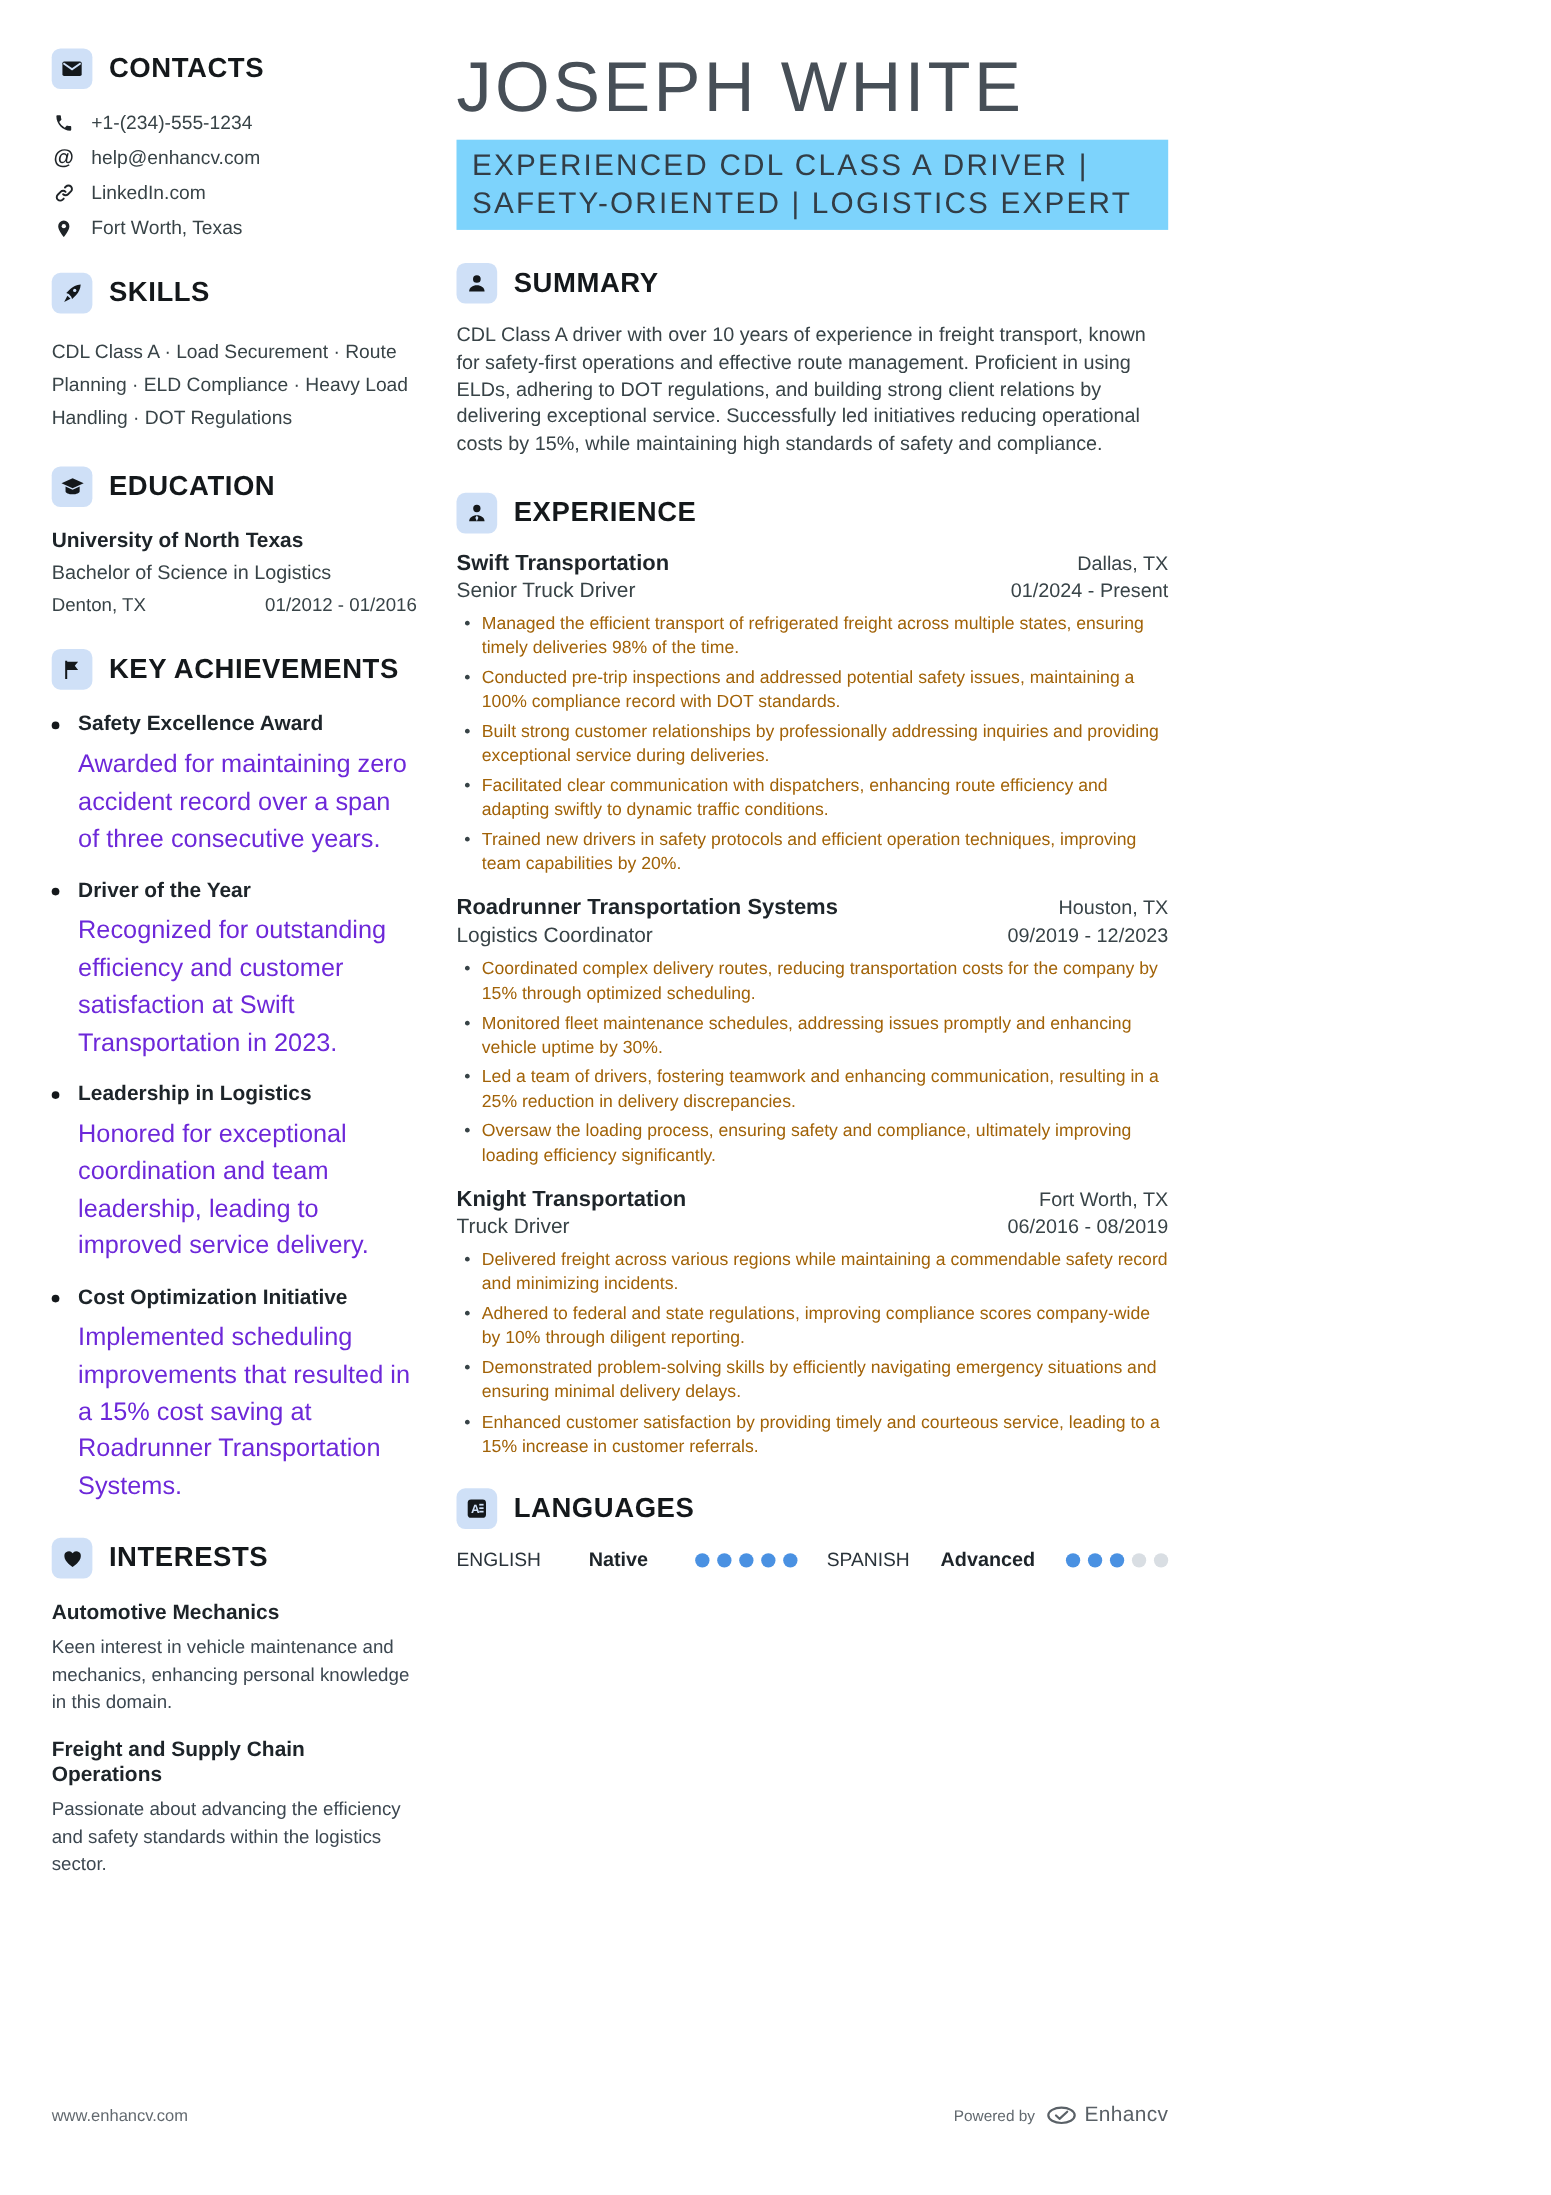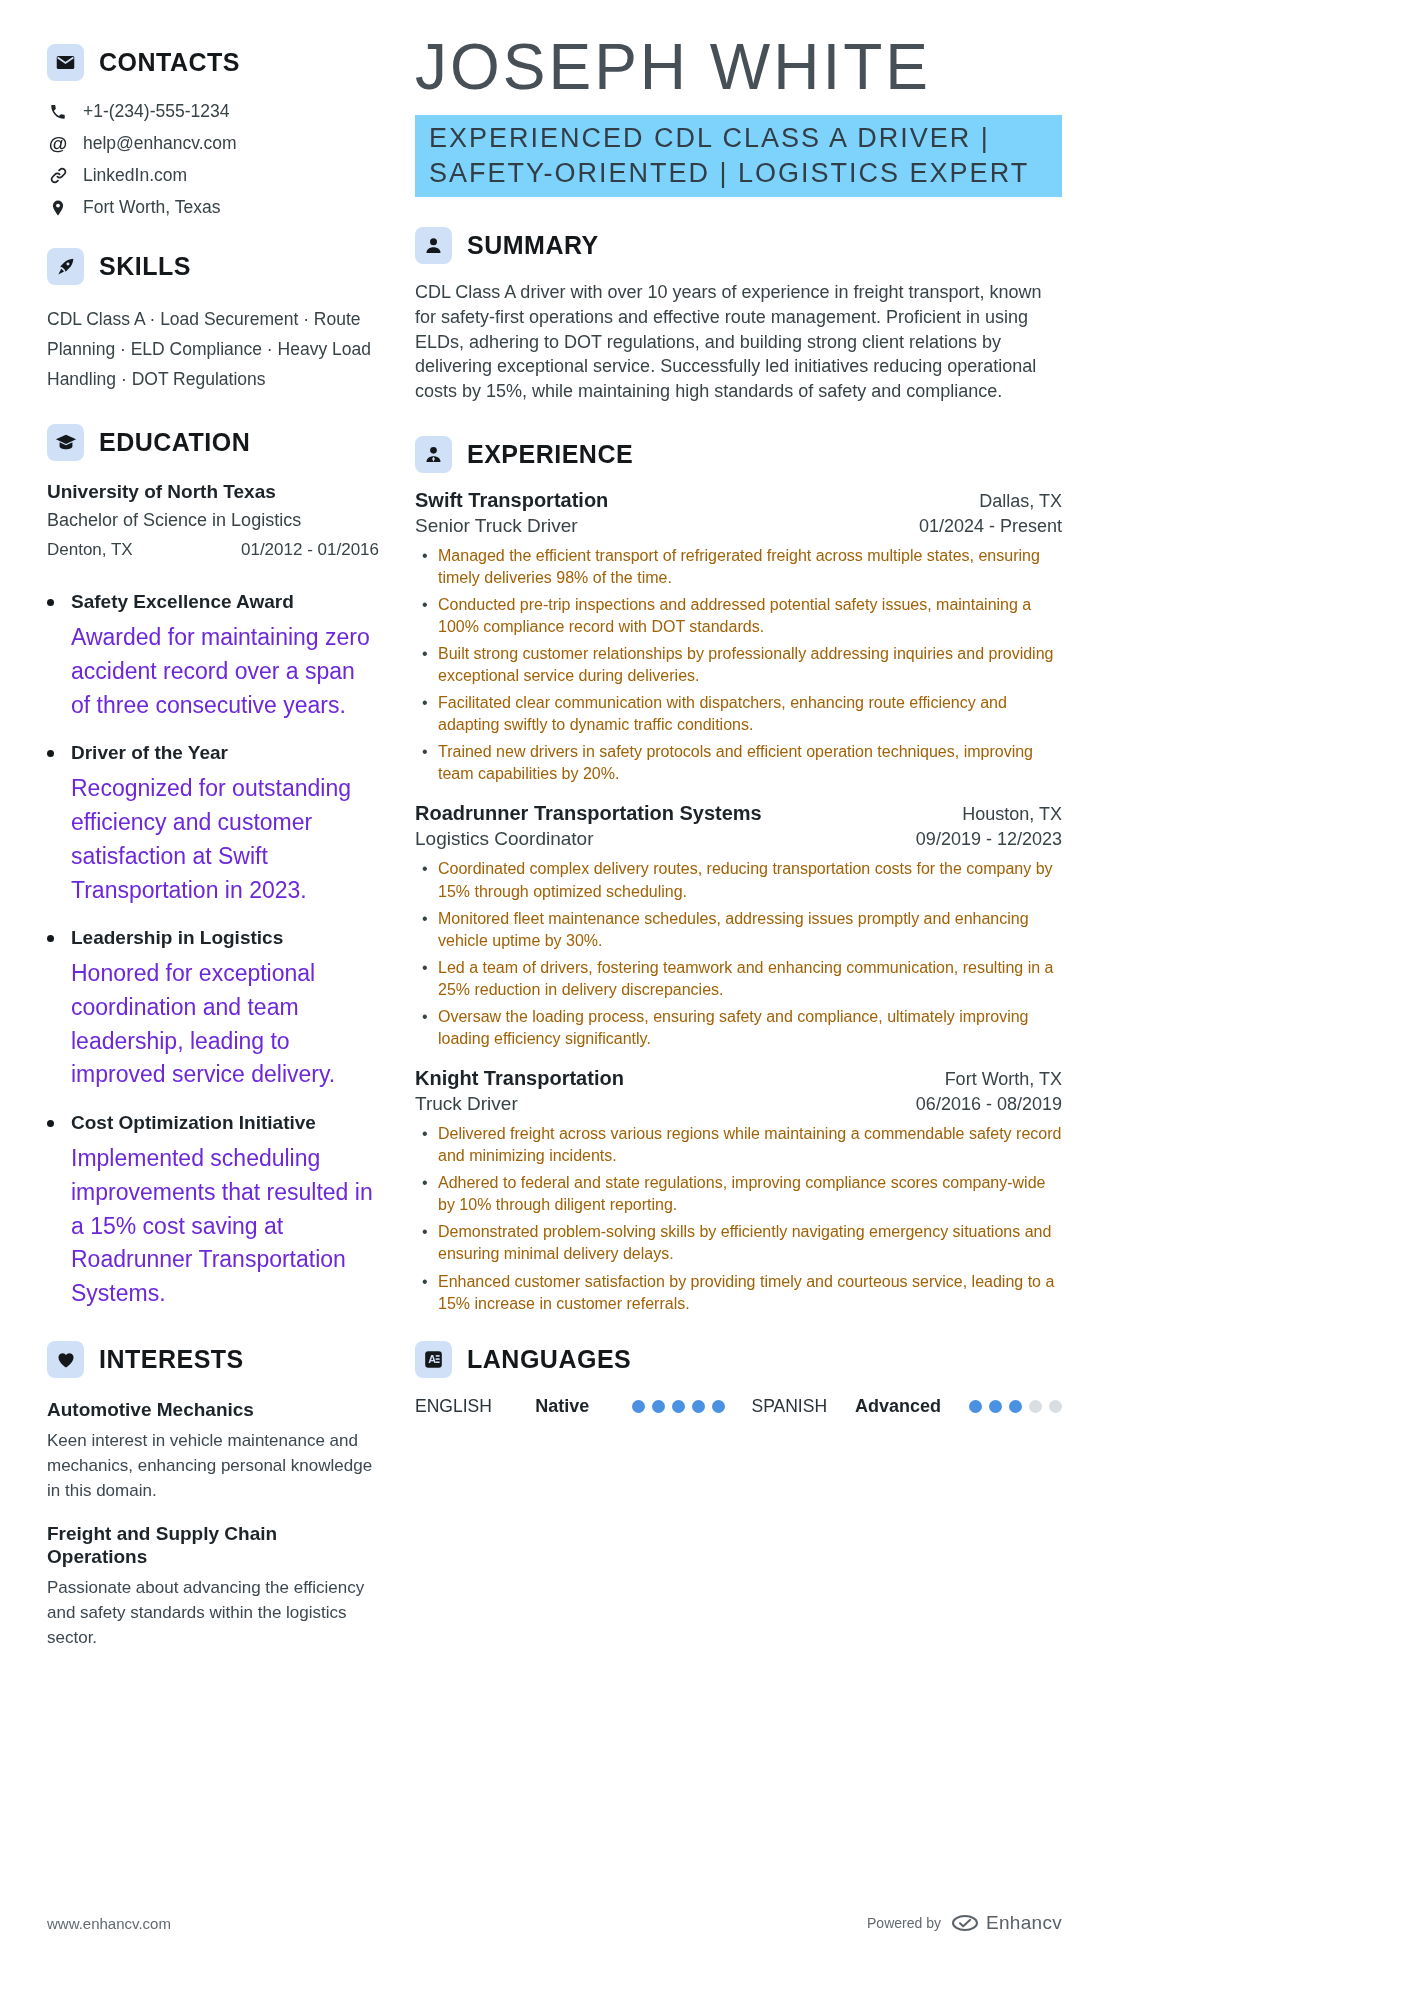--- a/index.html
+++ b/index.html
@@ -9,21 +9,21 @@
     color: #384347;
   }
   .page {
     position: relative;
     width: 1262px;
     height: 1995px;
     background: #ffffff;
     overflow: hidden;
   }
   .left-col { position: absolute; left: 47px; top: 44px; width: 332px; }
-  .right-col { position: absolute; left: 415px; top: 34px; width: 647px; }
+  .right-col { position: absolute; left: 415px; top: 46px; width: 647px; }
 
   .section { margin-bottom: 30px; }
   .sec-head { display: flex; align-items: center; gap: 15px; margin-bottom: 20px; }
   .sec-icon {
     width: 37px; height: 37px; border-radius: 8px;
     background: #cfe0f7; display: flex; align-items: center; justify-content: center;
     flex: 0 0 auto;
   }
   .sec-title { font-size: 25px; font-weight: 700; color: #14181b; letter-spacing: .5px; margin: 0; }
 
@@ -166,20 +166,29 @@
       </div>
       <h3 class="edu-school">University of North Texas</h3>
       <p class="edu-degree">Bachelor of Science in Logistics</p>
       <div class="edu-meta">
         <span>Denton, TX</span>
         <span>01/2012 - 01/2016</span>
       </div>
     </div>
 
     <div class="section">
+      <div class="sec-head">
+        <span class="sec-icon">
+          <svg width="20" height="20" viewBox="0 0 24 24">
+              <path d="M5 2v20" stroke="#14181b" stroke-width="2.2"></path>
+              <path d="M5 3h13l-3.6 4.5L18 12H5z" fill="#14181b"></path>
+            </svg>
+        </span>
+        <h2 class="sec-title">KEY ACHIEVEMENTS</h2>
+      </div>
 
       <div class="ach-item">
         <span class="ach-dot"></span>
         <div>
           <h3 class="ach-title">Safety Excellence Award</h3>
           <p class="ach-desc">Awarded for maintaining zero accident record over a span of three consecutive years.</p>
         </div>
       </div>
       <div class="ach-item">
         <span class="ach-dot"></span>

